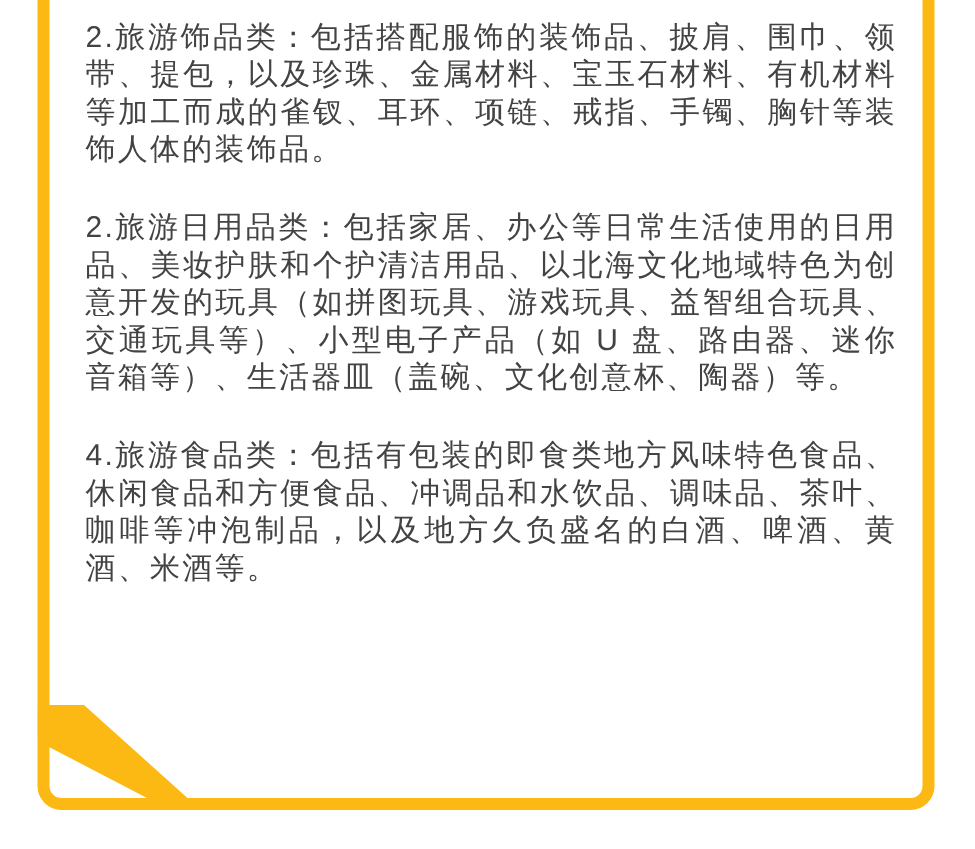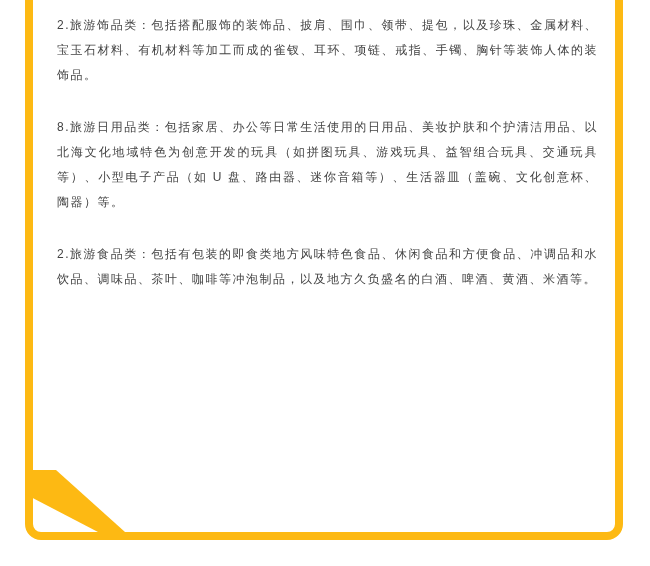--- a/index.html
+++ b/index.html
@@ -37,33 +37,33 @@
     background: #FDB913;
     clip-path: polygon(0px 2px, 31px 2px, 100px 64px, 73px 64px, 0px 26px);
   }
   .content {
     position: absolute;
     left: 57px;
     top: 0;
     width: 541px;
     padding-top: 13px;
     color: #434343;
-    font-size: 12px;
+    font-size: 20px;
     line-height: 25px;
     letter-spacing: 1.5px;
     text-align: justify;
   }
   .content p {
     margin: 0 0 27px 0;
   }
 </style>
 </head>
 <body>
 
 <div class="canvas">
   <div class="frame"></div>
   <div class="ribbon"></div>
   <div class="content">
     <p>2.旅游饰品类：包括搭配服饰的装饰品、披肩、围巾、领带、提包，以及珍珠、金属材料、宝玉石材料、有机材料等加工而成的雀钗、耳环、项链、戒指、手镯、胸针等装饰人体的装饰品。</p>
-    <p>8.旅游日用品类：包括家居、办公等日常生活使用的日用品、美妆护肤和个护清洁用品、以北海文化地域特色为创意开发的玩具（如拼图玩具、游戏玩具、益智组合玩具、交通玩具等）、小型电子产品（如 U 盘、路由器、迷你音箱等）、生活器皿（盖碗、文化创意杯、陶器）等。</p>
-    <p>2.旅游食品类：包括有包装的即食类地方风味特色食品、休闲食品和方便食品、冲调品和水饮品、调味品、茶叶、咖啡等冲泡制品，以及地方久负盛名的白酒、啤酒、黄酒、米酒等。</p>
+    <p>2.旅游日用品类：包括家居、办公等日常生活使用的日用品、美妆护肤和个护清洁用品、以北海文化地域特色为创意开发的玩具（如拼图玩具、游戏玩具、益智组合玩具、交通玩具等）、小型电子产品（如 U 盘、路由器、迷你音箱等）、生活器皿（盖碗、文化创意杯、陶器）等。</p>
+    <p>4.旅游食品类：包括有包装的即食类地方风味特色食品、休闲食品和方便食品、冲调品和水饮品、调味品、茶叶、咖啡等冲泡制品，以及地方久负盛名的白酒、啤酒、黄酒、米酒等。</p>
   </div>
 </div>
 
 </body></html>

